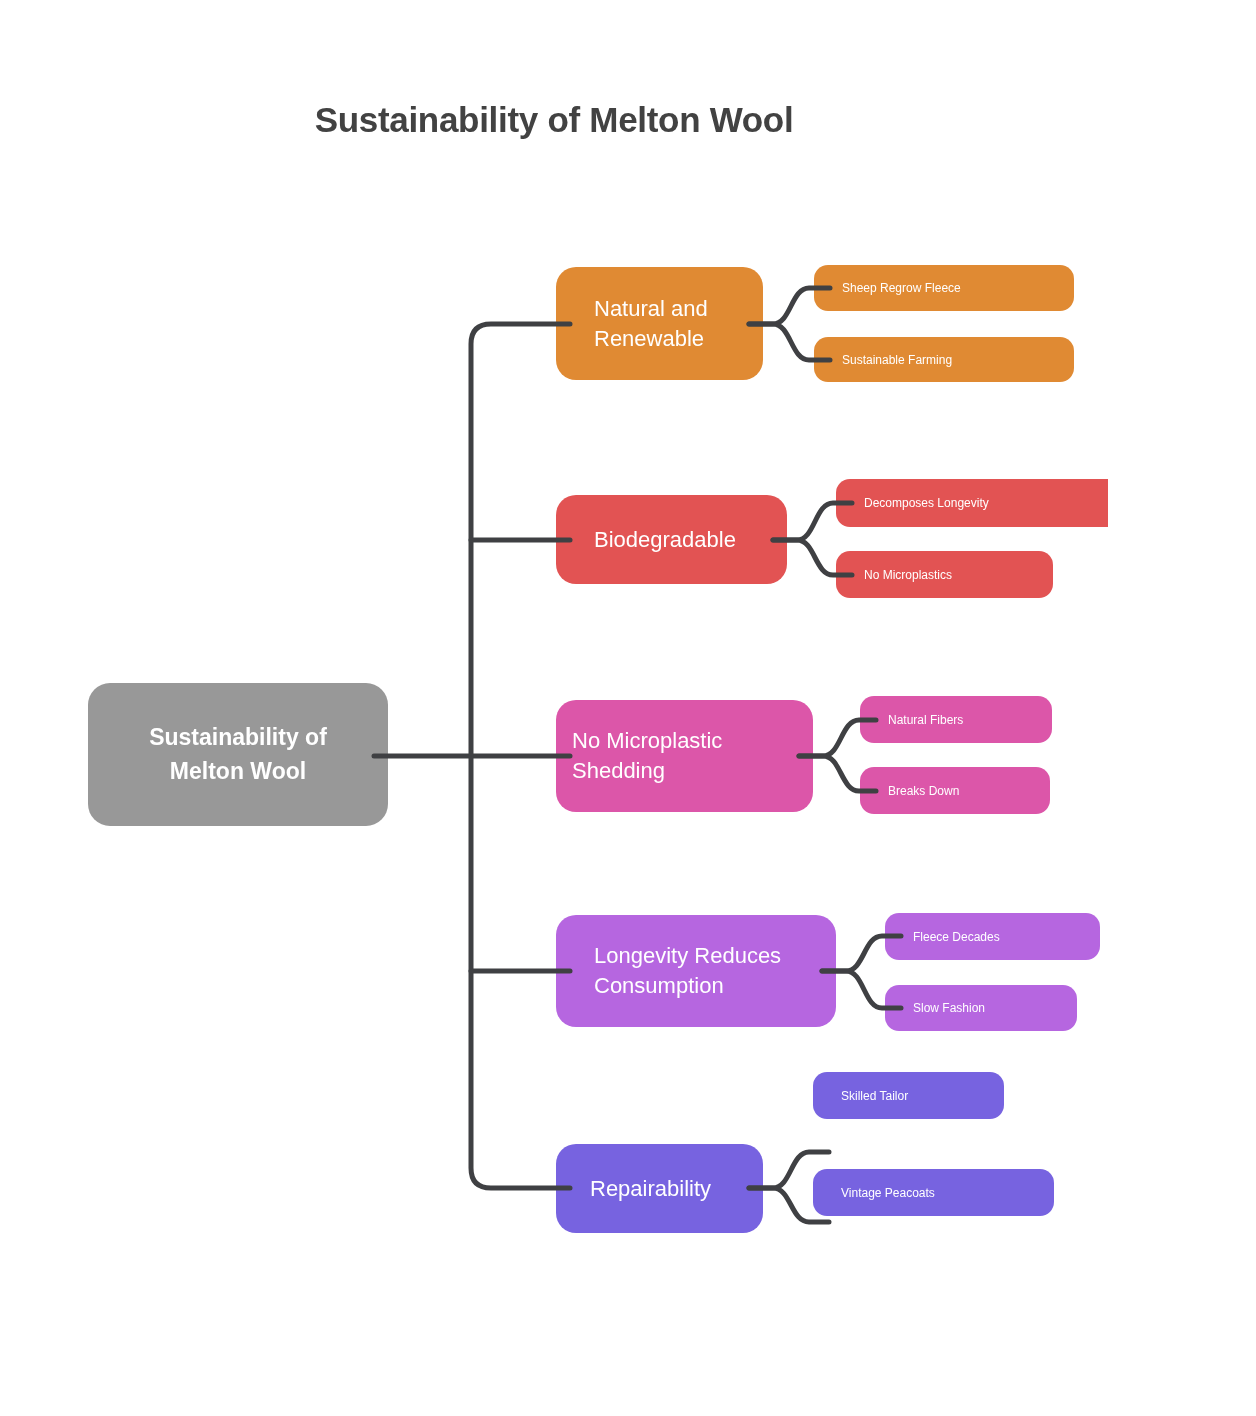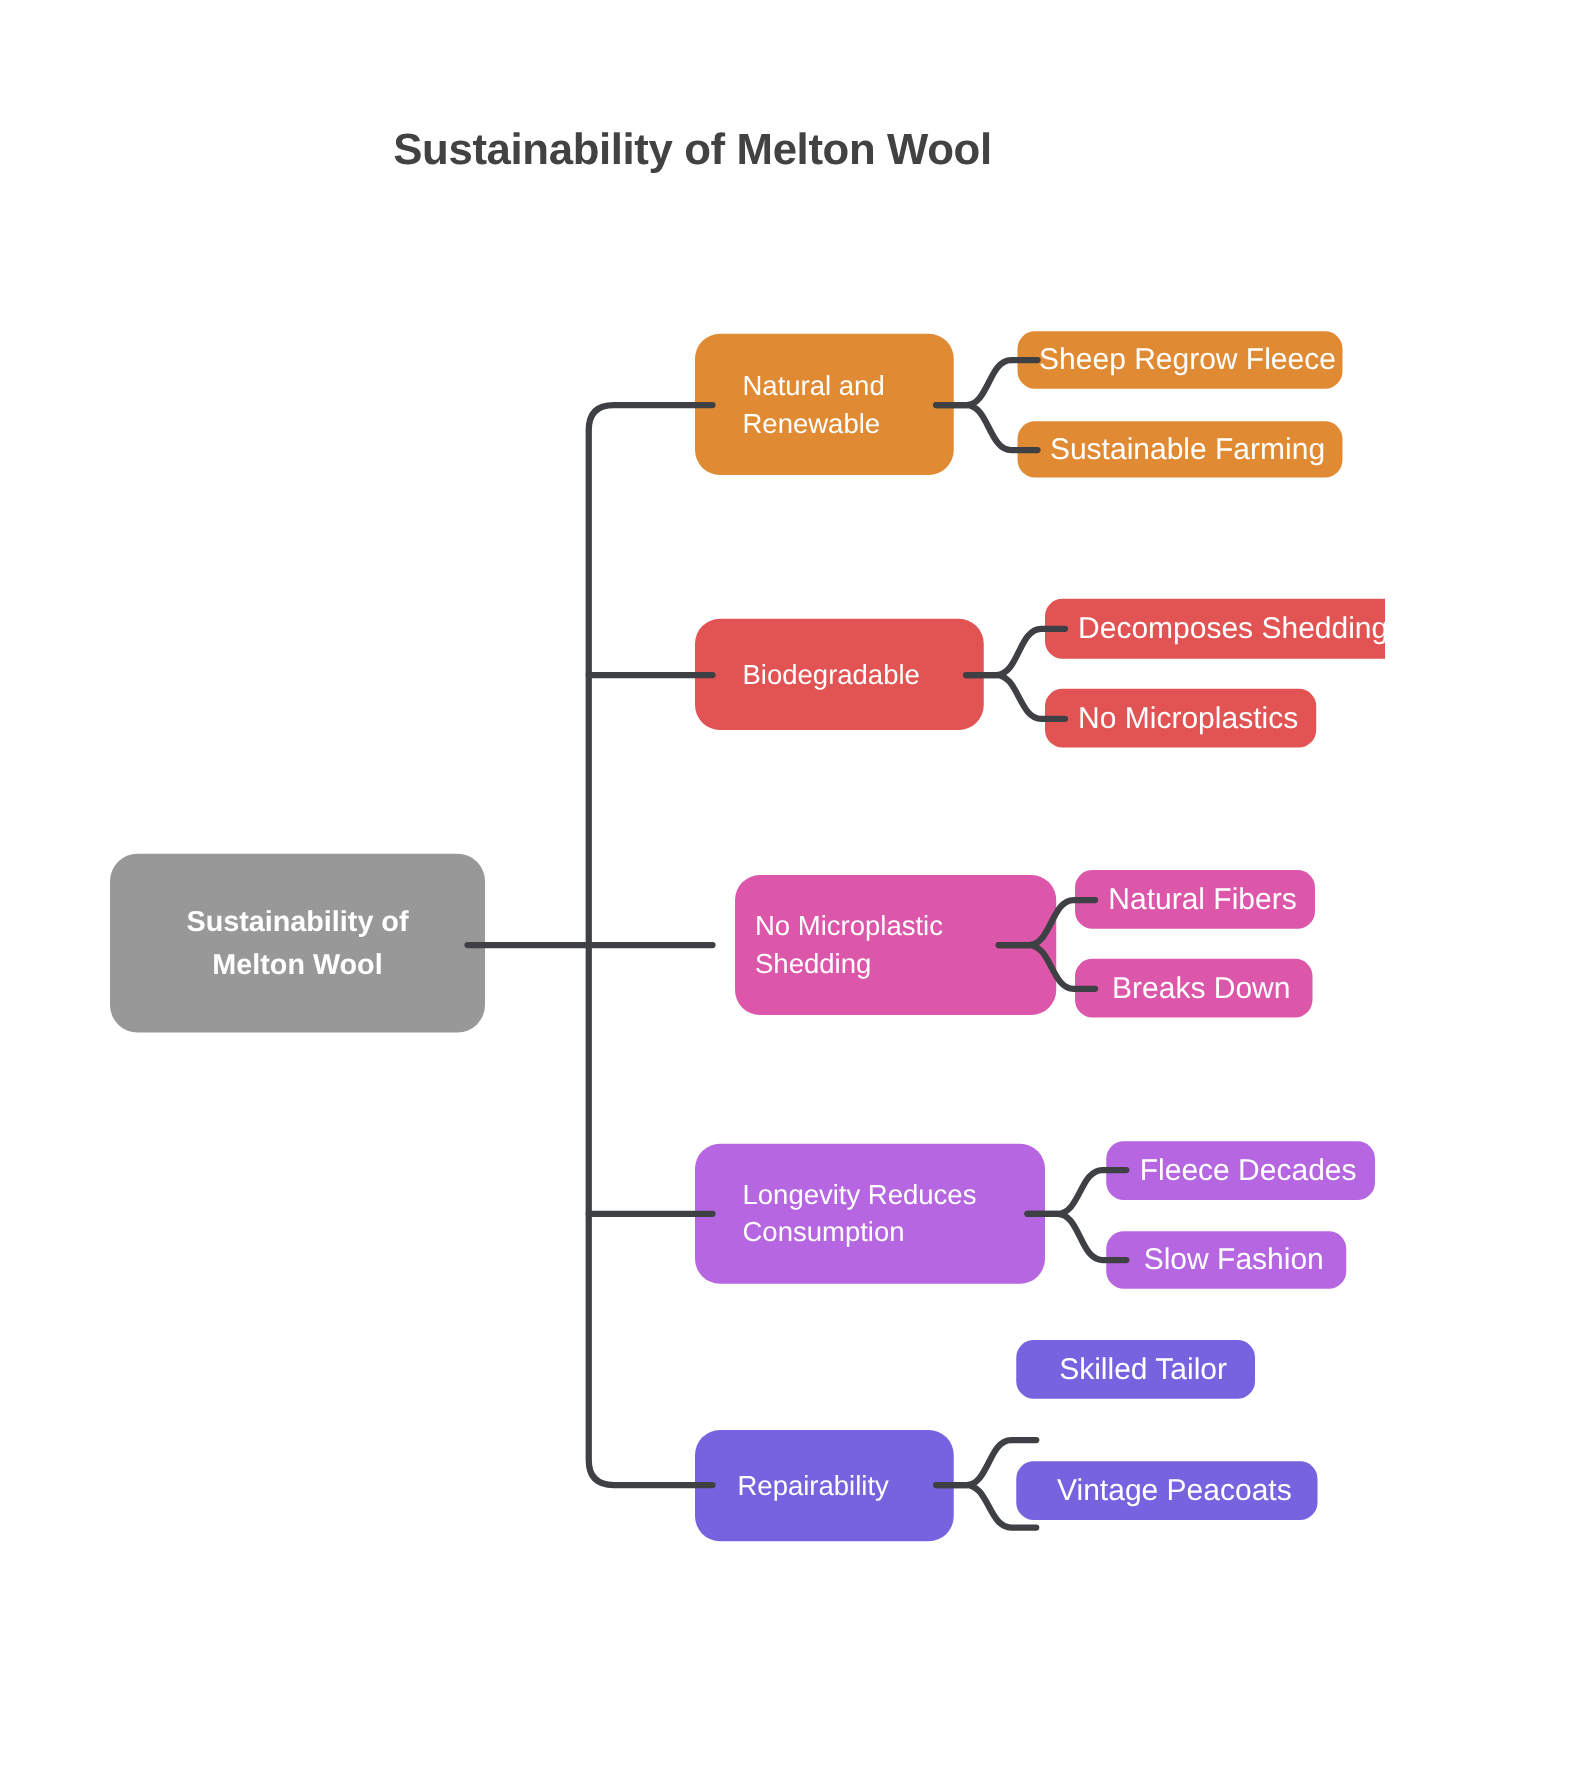--- a/index.html
+++ b/index.html
@@ -51,24 +51,23 @@
     padding:0 30px;
   }
   .parent{
     border-radius:20px;
     font-size:22px;
     line-height:1.35;
     padding:0 20px 0 38px;
   }
   .child{
     border-radius:14px;
-    font-size:24px;
+    font-size:12px;
     white-space:nowrap;
     padding:0 16px 0 28px;
-    justify-content:center;
   }
   .c0{background:#E08A33;}
   .c1{background:#E25353;}
   .c2{background:#DC56A9;}
   .c3{background:#B666E0;}
   .c4{background:#7763E0;}
 </style>
 </head>
 <body>
 
@@ -113,27 +112,27 @@
     <span>Sheep Regrow Fleece</span>
   </div>
   <div class="node child c0" style="left:814px;top:337px;width:260px;height:45px;">
     <span>Sustainable Farming</span>
   </div>
 
   <div class="node parent c1" style="left:556px;top:495px;width:231px;height:89px;align-items:center;">
     <span>Biodegradable</span>
   </div>
   <div class="node child c1" style="left:836px;top:479px;width:289px;height:48px;">
-    <span>Decomposes Shedding</span>
+    <span>Decomposes Longevity</span>
   </div>
   <div class="node child c1" style="left:836px;top:551px;width:217px;height:47px;">
     <span>No Microplastics</span>
   </div>
 
-  <div class="node parent c2" style="left:588px;top:700px;width:257px;height:112px;padding-left:16px;">
+  <div class="node parent c2" style="left:556px;top:700px;width:257px;height:112px;padding-left:16px;">
     <span>No Microplastic Shedding</span>
   </div>
   <div class="node child c2" style="left:860px;top:696px;width:192px;height:47px;">
     <span>Natural Fibers</span>
   </div>
   <div class="node child c2" style="left:860px;top:767px;width:190px;height:47px;">
     <span>Breaks Down</span>
   </div>
 
   <div class="node parent c3" style="left:556px;top:915px;width:280px;height:112px;justify-content:center;">

